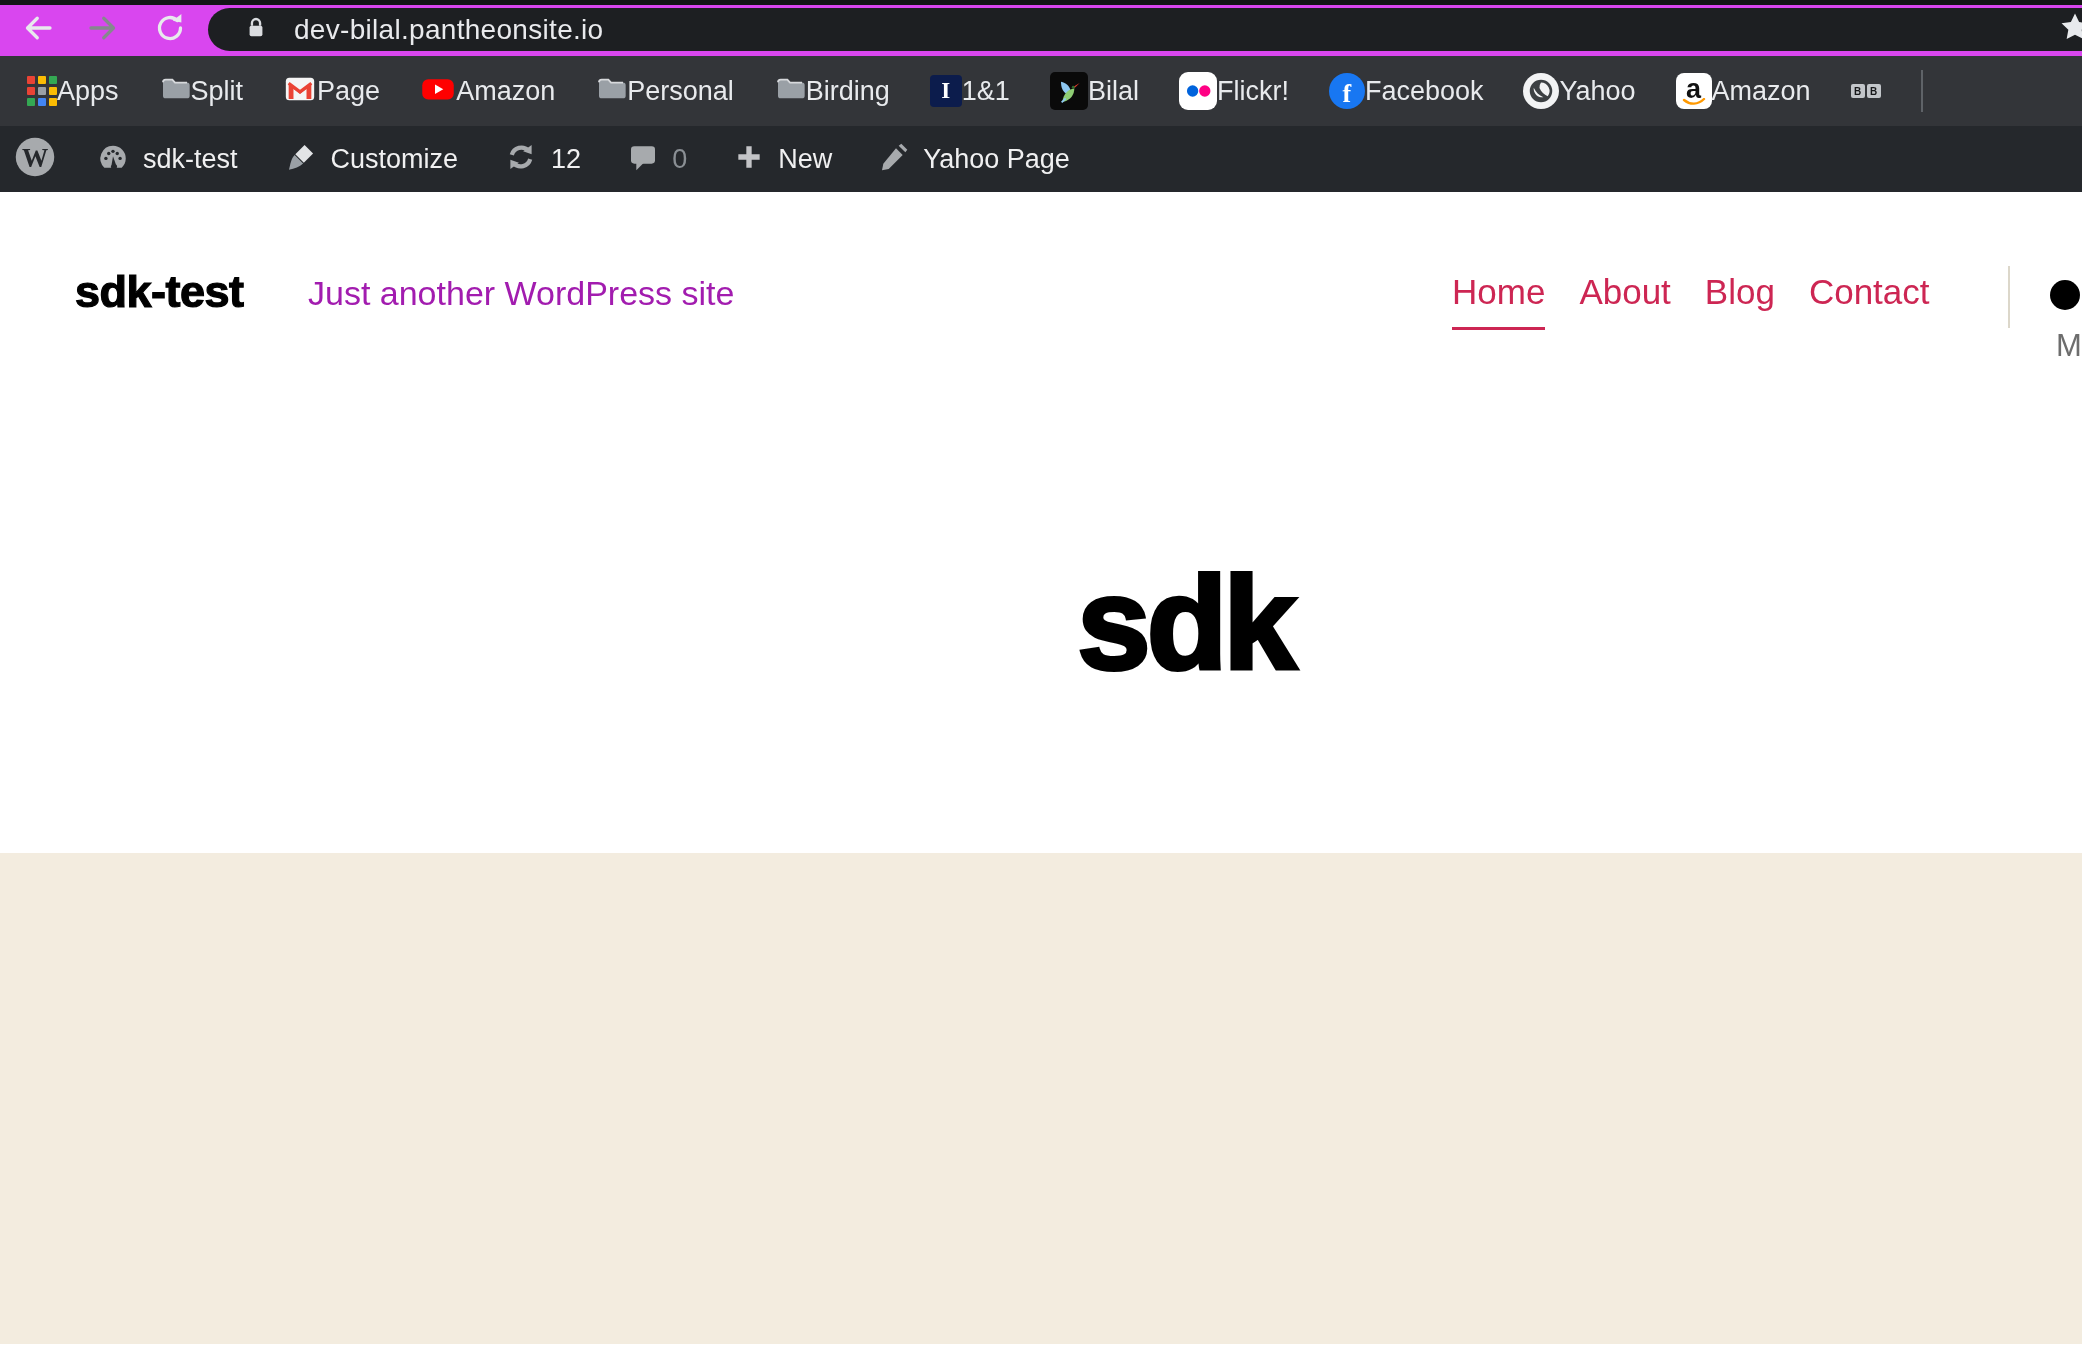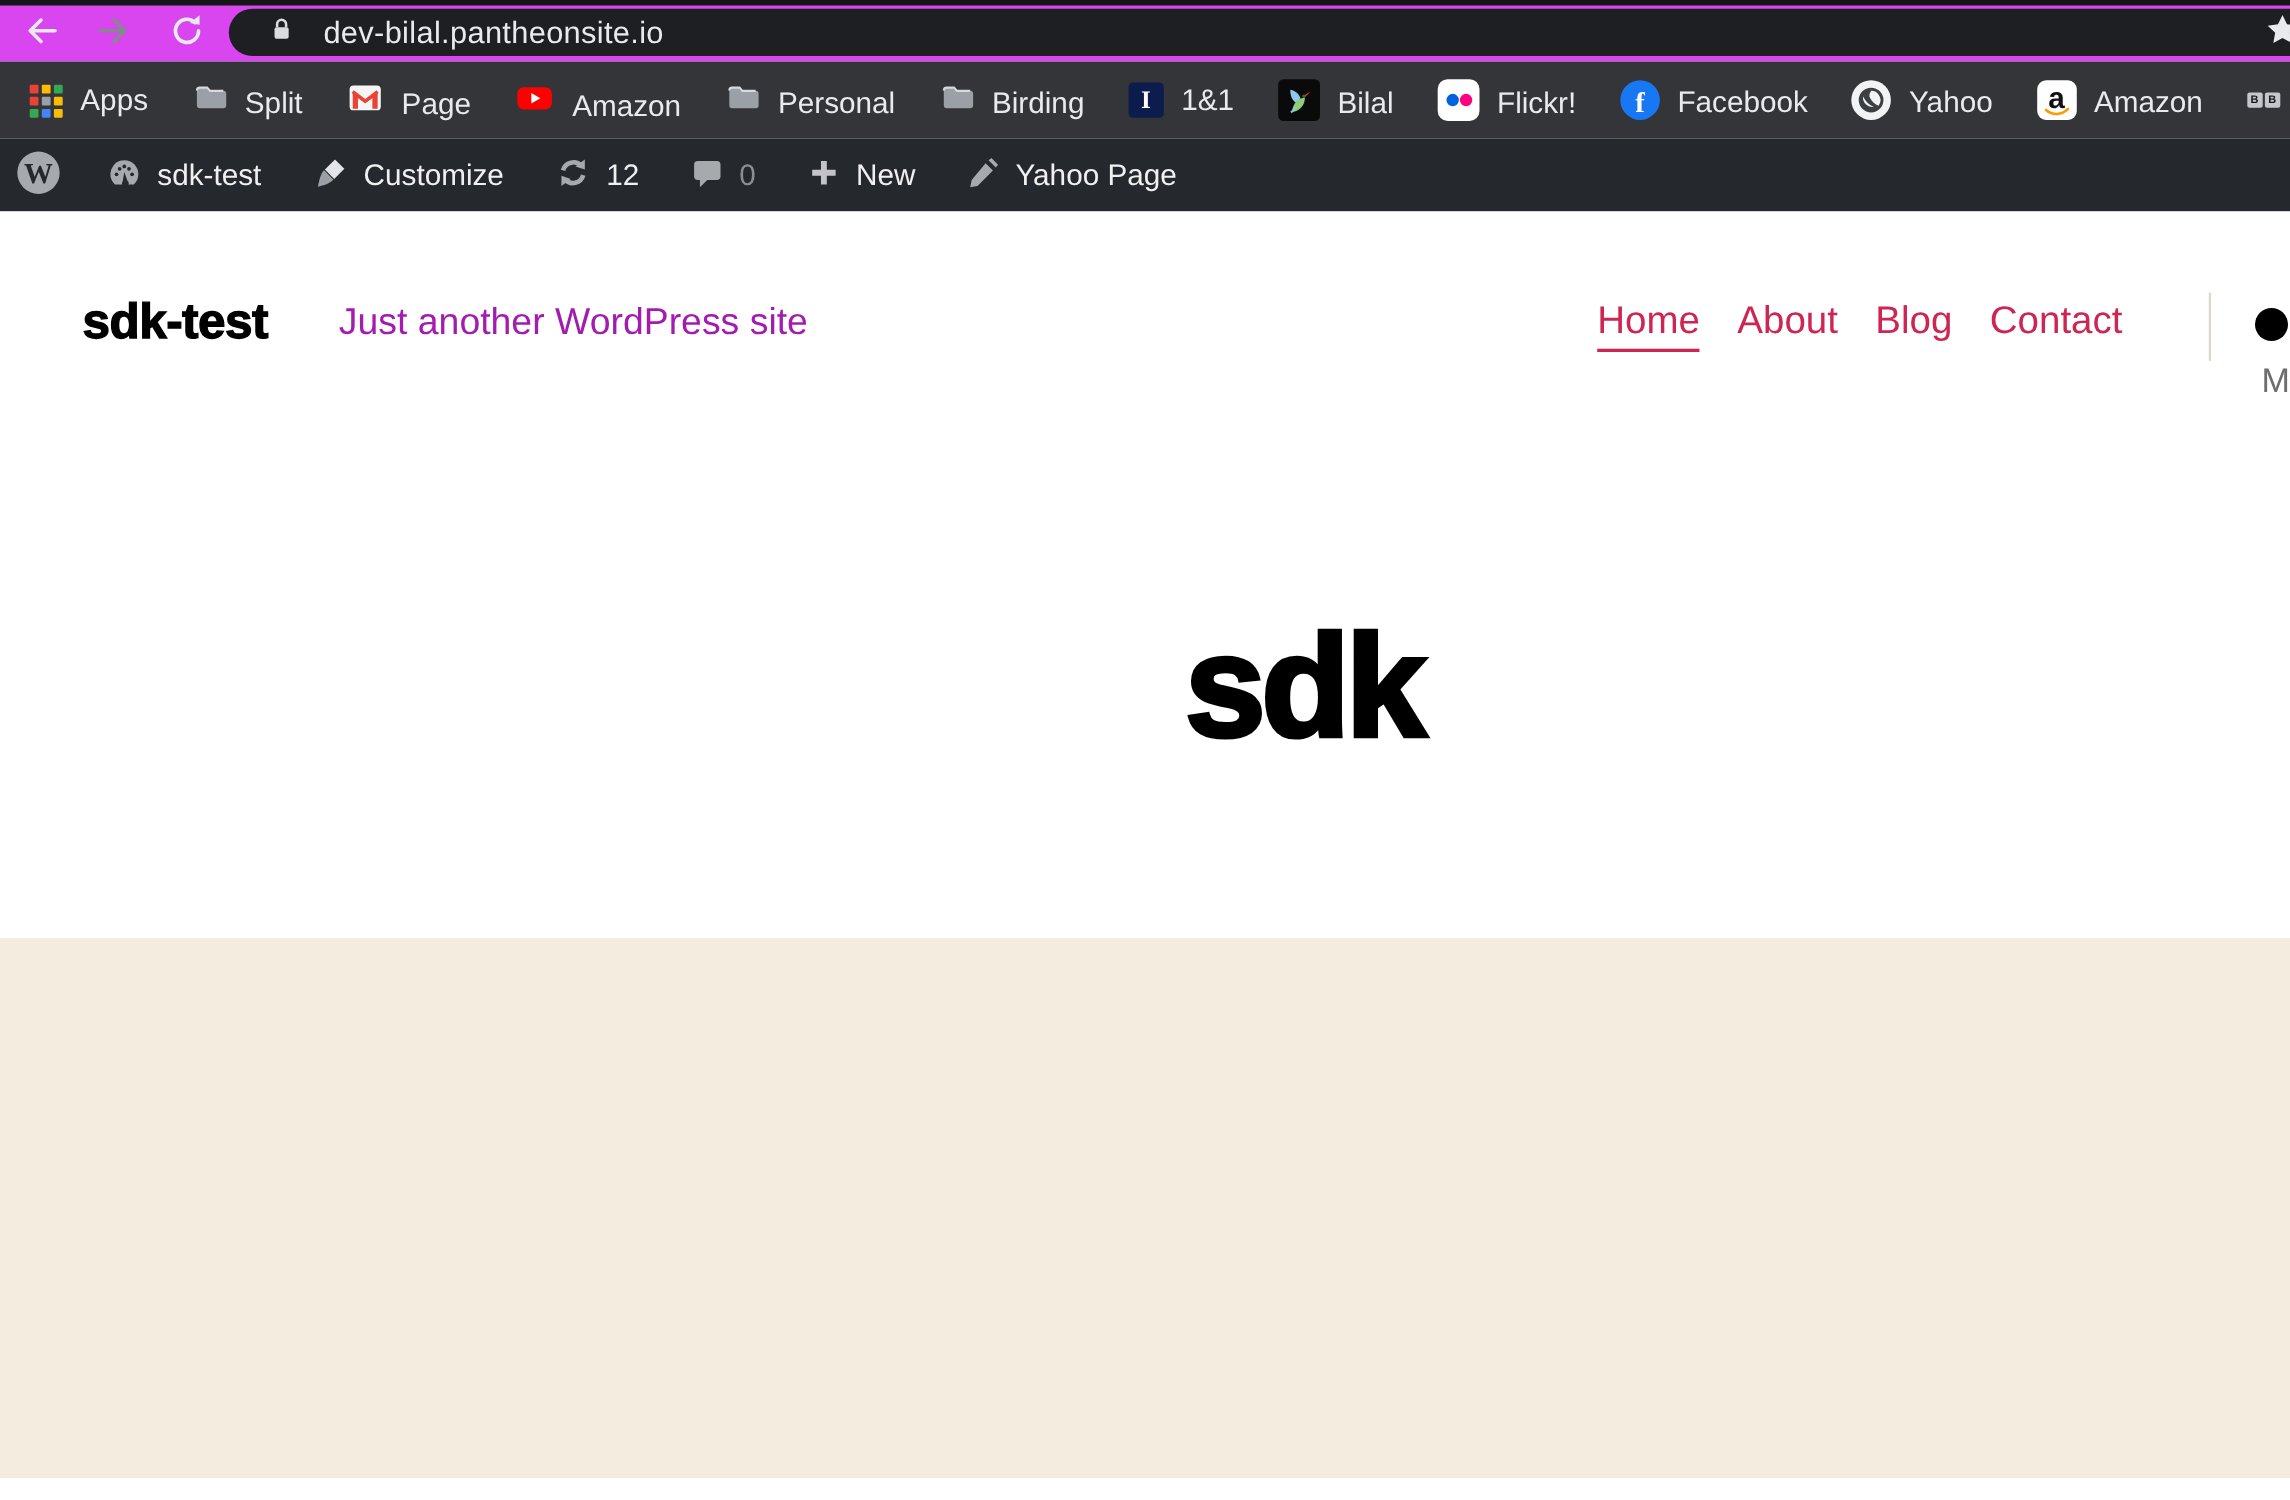--- a/index.html
+++ b/index.html
@@ -14,38 +14,38 @@
   .toolbar-topstrip { position:absolute; left:0; top:0; width:100%; height:5px; background:#141517; }
   .nav-btn { position:absolute; top:8px; width:40px; height:40px; border:none; background:transparent; display:flex; align-items:center; justify-content:center; cursor:pointer; }
   .nav-btn svg { display:block; }
   .btn-back { left:18px; } .btn-fwd { left:83px; } .btn-reload { left:150px; }
   .omnibox { position:absolute; left:208px; top:8px; width:1874px; height:43px; border-radius:22px 0 0 22px; background:#1d1f22; display:flex; align-items:center; }
   .omnibox .lock { margin-left:34px; }
   .omnibox .url { margin-left:24px; font-size:28px; color:#e9eaed; letter-spacing:.3px; }
   .omni-partial-icon { position:absolute; left:2058px; top:10px; }
   
   .bookmarks { position:absolute; left:0; top:56px; width:2082px; height:70px; background:#333539; display:flex; align-items:center; padding-left:27px; }
-  .bm { display:flex; align-items:flex-end; gap:16px; margin-right:40px; cursor:pointer; }
+  .bm { display:flex; align-items:center; margin-right:40px; cursor:pointer; }
   .bm-label { font-size:27px; color:#e8eaed; white-space:nowrap; }
   .appgrid { display:grid; grid-template-columns:repeat(3,8px); grid-gap:3px; }
   .appgrid i { width:8px; height:8px; border-radius:1px; display:block; }
   .sq { border-radius:7px; display:flex; align-items:center; justify-content:center; }
   .bm-endsep { width:2px; height:42px; background:#5f6368; }
   
   .adminbar { position:absolute; left:0; top:126px; width:2082px; height:66px; background:#25282c; display:flex; align-items:center; padding-left:14px; }
   .ab-item { display:flex; align-items:center; gap:13px; margin-right:46px; cursor:pointer; }
   .ab-label { font-size:27px; color:#f0f0f1; white-space:nowrap; }
   .ab-count-muted { color:#8a8f94; }
   .ab-logo { margin-right:40px; }
   
   .site-title { position:absolute; left:75px; top:266px; font-size:45px; font-weight:bold; color:#000; letter-spacing:-.5px; -webkit-text-stroke:1.2px #000; cursor:pointer; }
   .site-tagline { position:absolute; left:308px; top:274px; font-size:34px; color:#a21caf; }
   .site-nav { position:absolute; left:1452px; top:272px; display:flex; gap:34px; }
   .nav-link { font-size:35px; color:#cd2653; text-decoration:none; cursor:pointer; white-space:nowrap; }
-  .nav-link.current { border-bottom:3px solid #cd2653; padding-bottom:5px;text-align:center; }
+  .nav-link.current { border-bottom:3px solid #cd2653; padding-bottom:15px;text-align:center; }
   .hdr-sep { position:absolute; left:2008px; top:266px; width:2px; height:62px; background:#dcd7ca; }
   .hdr-dot { position:absolute; left:2050px; top:280px; width:30px; height:30px; border-radius:50%; background:#000; cursor:pointer; }
   .hdr-cut-label { position:absolute; left:2056px; top:328px; font-size:31px; color:#6d6d6d; }
   
   .page-title { position:absolute; left:1185px; top:548px; transform:translateX(-50%); font-size:132px; font-weight:bold; color:#000; letter-spacing:-4px; -webkit-text-stroke:4px #000; }
   
   .post-section { position:absolute; left:0; top:853px; width:2082px; height:491px; background:#f3ecdf; }
   .footer-strip { position:absolute; left:0; top:1344px; width:2082px; height:20px; background:#ffffff; }
 </style>
 </head>

